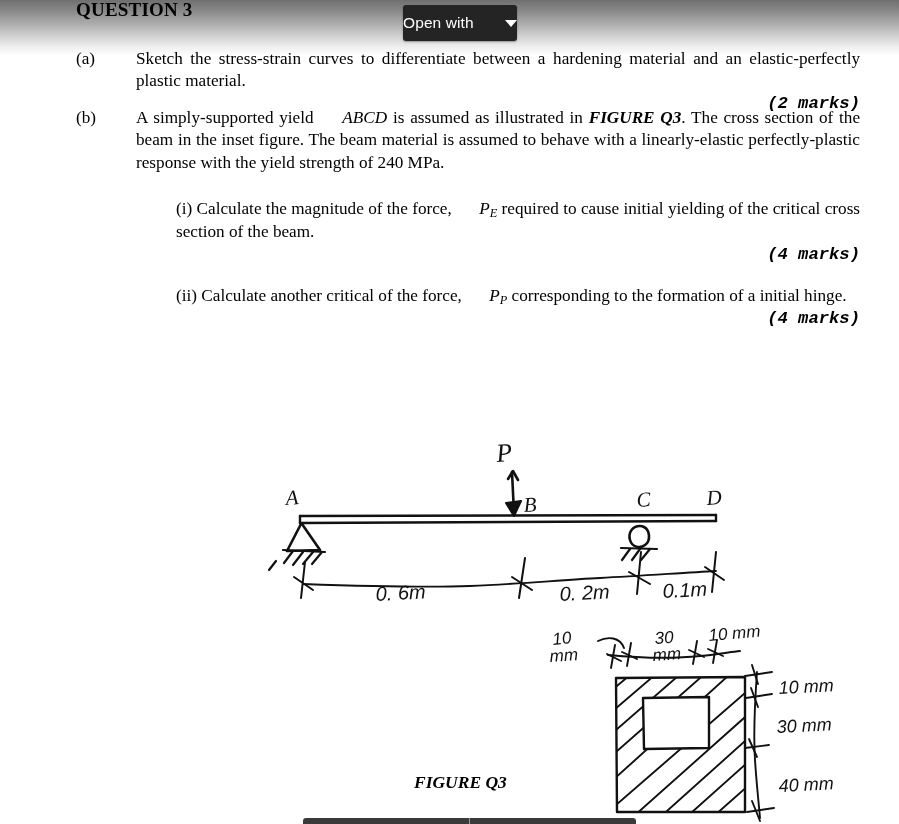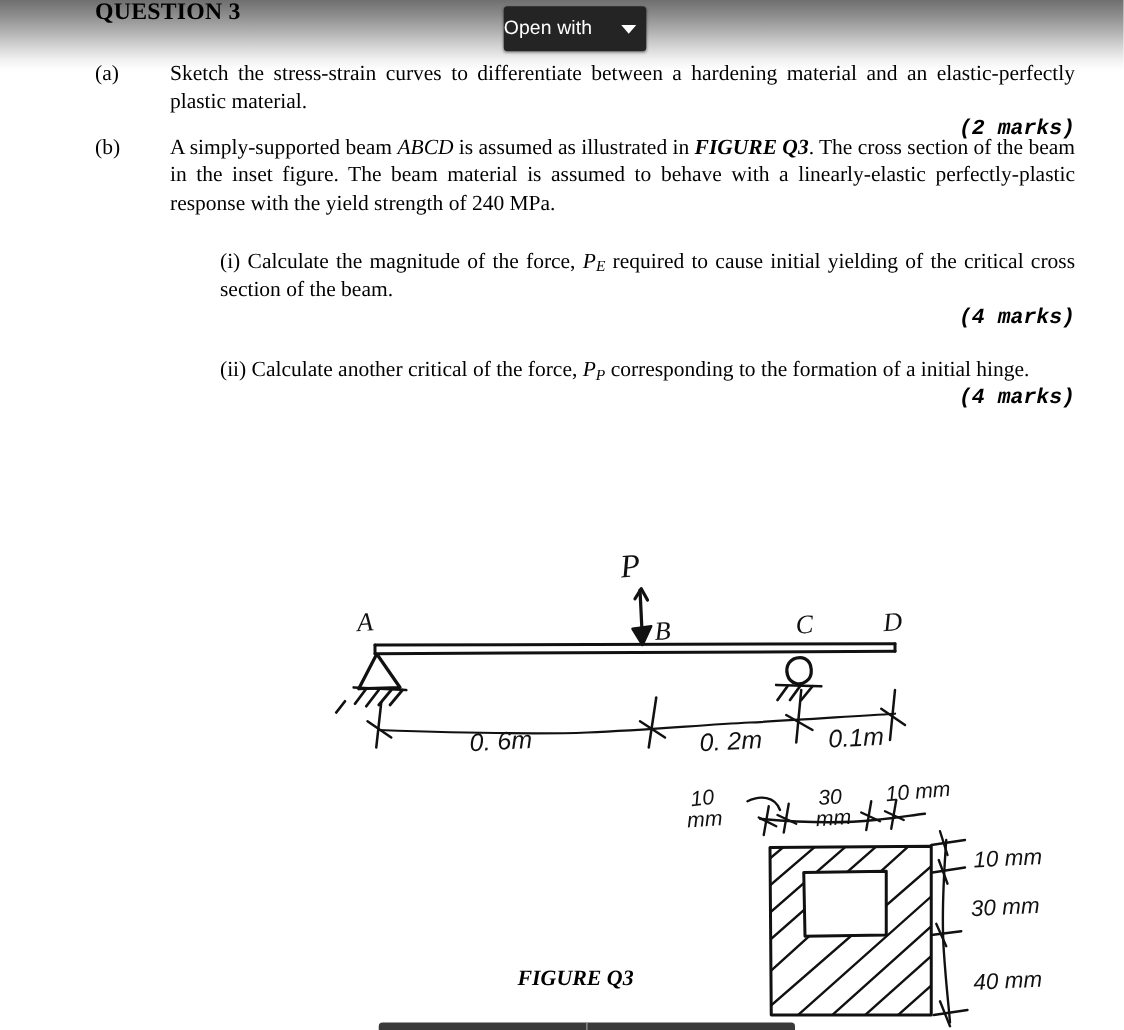--- a/index.html
+++ b/index.html
@@ -35,21 +35,21 @@
   
   #open-with-button {
     position: absolute;
     left: 403px; top: 5px;
     width: 114px; height: 36px;
     background: #242424;
     border-radius: 3px;
     z-index: 6;
     display: flex;
     align-items: center;
-    justify-content: flex-start;
+    justify-content: space-between;
     gap: 23px;
     cursor: pointer;
     box-shadow: 0 1px 2px rgba(0,0,0,0.35);
   }
   #open-with-button .owb-label {
     color: #ffffff;
     font-family: "Liberation Sans", sans-serif;
     font-size: 15.5px;
     line-height: 1;
     letter-spacing: 0.1px;
@@ -83,21 +83,21 @@
     line-height: 1.30;
     text-align: justify;
   }
   .para .marker {
     position: absolute;
     left: -60px;
     top: 0;
     text-align: left;
     width: 50px;
   }
-  .para em.it { font-style: italic; }
+  .para em.it { font-style: italic; margin-left: 23px; }
   .para b.bi { font-weight: bold; font-style: italic; }
   .rightmarks {
     display: block;
     text-align: right;
     font-style: italic;
     font-weight: bold;
     font-family: Liberation Mono, monospace;
   }
   sub.v { font-size: 0.72em; font-style: italic; vertical-align: -0.25em; }
 
@@ -146,21 +146,21 @@
   <div class="q-title">QUESTION 3</div>
 
   <div class="para" id="para-a">
     <span class="marker">(a)</span>
     <span>Sketch the stress-strain curves to differentiate between a hardening material and an elastic-perfectly plastic material.</span>
     <span class="rightmarks">(2 marks)</span>
   </div>
 
   <div class="para" id="para-b">
     <span class="marker">(b)</span>
-    <span>A simply-supported beam </span><em class="it">ABCD</em><span> is assumed as illustrated in </span><b class="bi">FIGURE Q3</b><span>. The cross section of the beam in the inset figure. The beam material is assumed to behave with a linearly-elastic perfectly-plastic response with the yield strength of 240 MPa.</span>
+    <span>A simply-supported yield </span><em class="it">ABCD</em><span> is assumed as illustrated in </span><b class="bi">FIGURE Q3</b><span>. The cross section of the beam in the inset figure. The beam material is assumed to behave with a linearly-elastic perfectly-plastic response with the yield strength of 240 MPa.</span>
   </div>
 
   <div class="para" id="para-bi">
     <span>(i)</span>
     <span>Calculate the magnitude of the force, </span><em class="it">P</em><sub class="v">E</sub><span> required to cause initial yielding of the critical cross section of the beam.</span>
     <span class="rightmarks">(4 marks)</span>
   </div>
 
   <div class="para" id="para-bii">
     <span>(ii)</span>

